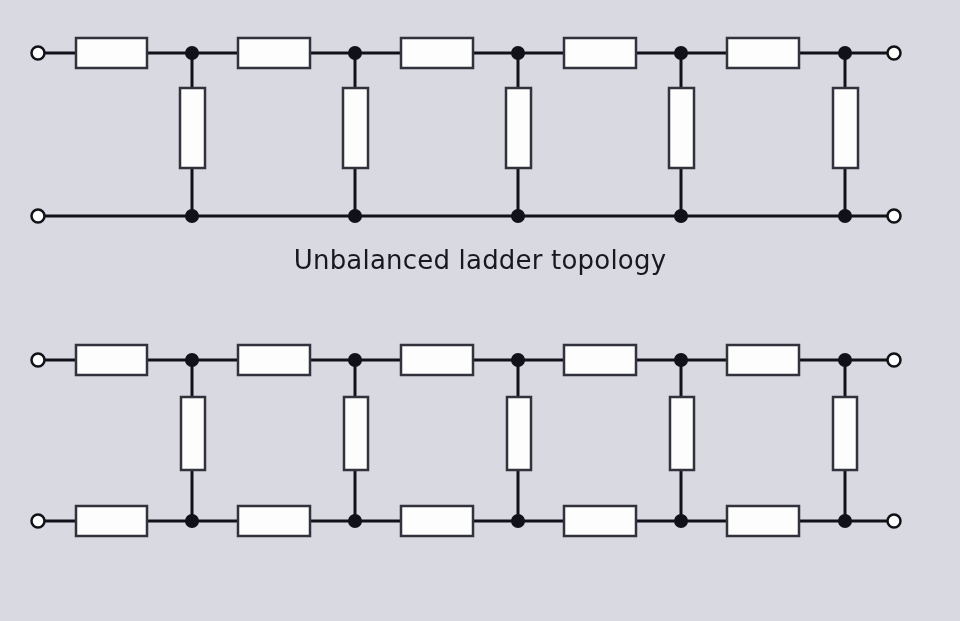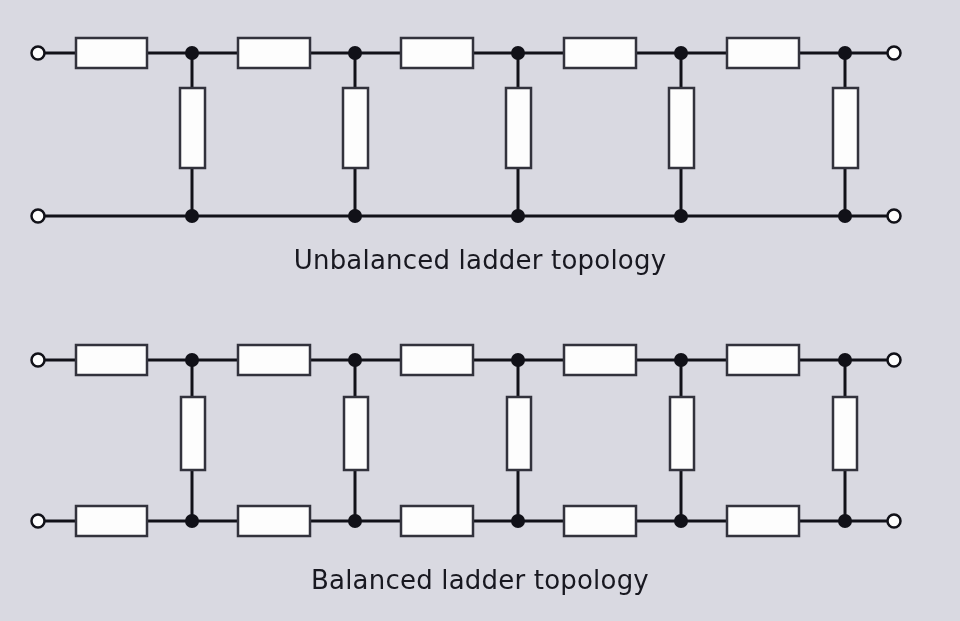--- a/index.html
+++ b/index.html
@@ -173,15 +173,14 @@
         <circle cx="845" cy="521" r="7" class="node-dot"></circle>
         <circle cx="38" cy="360" r="6.5" class="terminal"></circle>
         <circle cx="38" cy="521" r="6.5" class="terminal"></circle>
         <circle cx="894" cy="360" r="6.5" class="terminal"></circle>
         <circle cx="894" cy="521" r="6.5" class="terminal"></circle>
       </g>
   </svg>
 
   <div class="caption" id="caption-unbalanced">Unbalanced ladder topology</div>
 
-  <div class="caption" id="caption-balanced">Balanced ladder topology</div>
 
 </div>
 
 </body></html>

